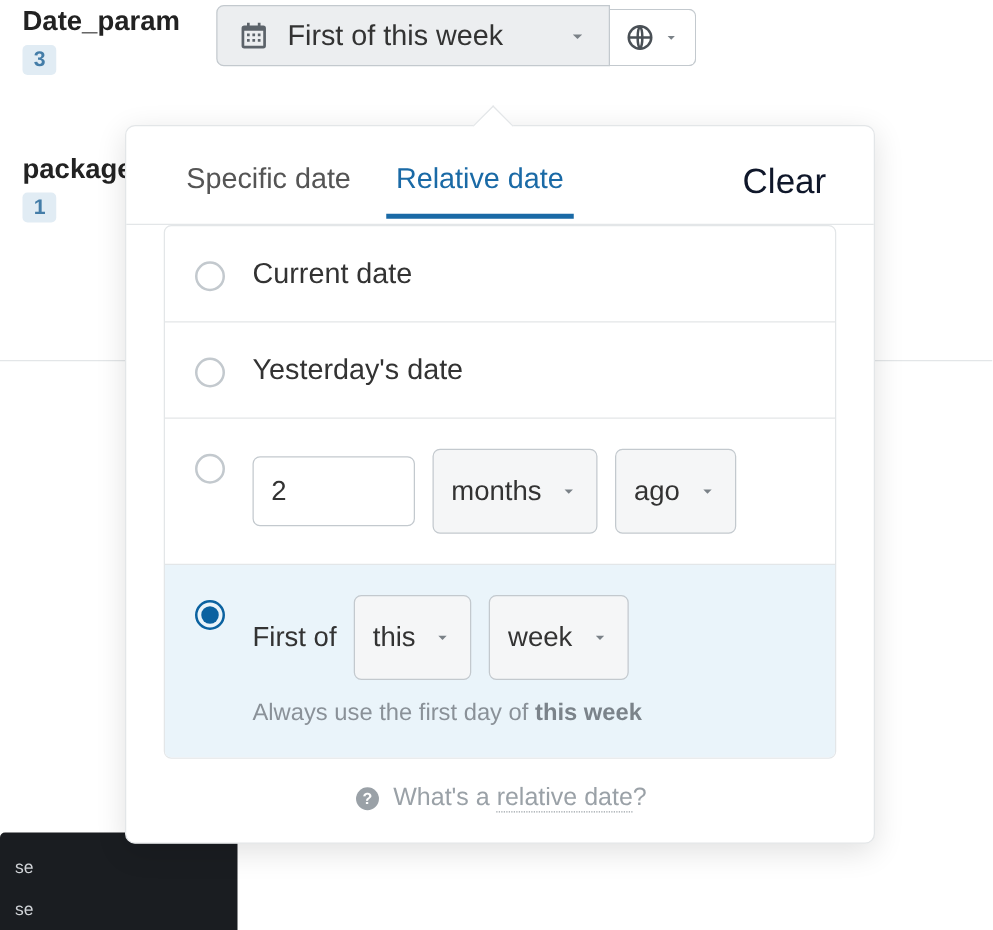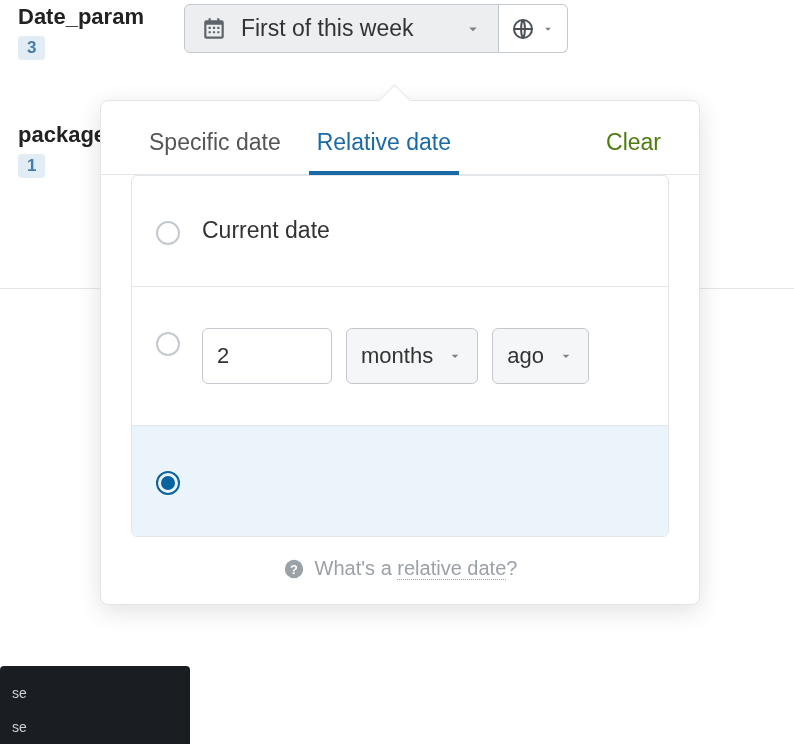--- a/index.html
+++ b/index.html
@@ -1,62 +1,62 @@
 <!DOCTYPE html>
 <html><head>
 <meta charset="utf-8">
 <style>
 * { box-sizing: border-box; margin: 0; padding: 0; }
 body { font-family: -apple-system, BlinkMacSystemFont, "Segoe UI", Helvetica, Arial, sans-serif; background: #fff; width: 794px; height: 744px; position: relative; overflow: hidden; }
 
-.top-row { display: flex; align-items: flex-start; padding: 0 18px; gap: 40px; }
+.top-row { display: flex; align-items: flex-start; padding: 0 18px; gap: 29px; }
 .param-block { padding-top: 4px; }
 .param-label { font-size: 22px; font-weight: 700; color: #222; margin-bottom: 6px; }
 .param-badge { display: inline-block; background: #e1ecf4; color: #447da8; font-size: 17px; padding: 2px 9px; border-radius: 4px; font-weight: 600; }
 
-.date-button-wrap { display: flex; margin-top: 4px; }
+.date-button-wrap { display: flex; margin-top: 4px; align-items: flex-end; }
 .date-button { display: flex; align-items: center; background: #eceef0; border: 1px solid #c3c9ce; border-radius: 6px 0 0 6px; padding: 10px 16px; gap: 14px; cursor: pointer; }
 .date-button svg { color: #5c636a; }
 .date-button-text { font-size: 23px; color: #333; }
 .date-button .chev { margin-left: 36px; }
 .globe-button { display: flex; align-items: center; background: #fff; border: 1px solid #c3c9ce; border-left: none; border-radius: 0 6px 6px 0; padding: 10px 12px; gap: 6px; cursor: pointer; }
 .globe-button svg { color: #4a5056; }
 
 .param2 { position: absolute; left: 18px; top: 118px; }
 
 .divider { position: absolute; left: 0; right: 0; top: 288px; border-top: 1px solid #e3e6e8; }
 
 .popover { position: absolute; left: 100px; top: 100px; width: 600px; background: #fff; border: 1px solid #e3e6e8; border-radius: 8px; box-shadow: 0 6px 24px rgba(0,0,0,0.12); }
 .popover::before { content: ""; position: absolute; top: -12px; left: 282px; width: 22px; height: 22px; background: #fff; border-left: 1px solid #e3e6e8; border-top: 1px solid #e3e6e8; transform: rotate(45deg); }
 
 .tabs { display: flex; align-items: flex-start; padding: 18px 30px 0 30px; border-bottom: 1px solid #e3e6e8; }
 .tab { font-size: 23px; color: #555; padding: 10px 18px 18px 18px; cursor: pointer; position: relative; }
 .tab.active { color: #1a6aa6; font-weight: 500; }
 .tab.active::after { content: ""; position: absolute; bottom: -1px; left: 10px; right: 10px; height: 4px; background: #1a6aa6; }
-.tab-clear { margin-left: auto; font-size: 23px; color: #4d7c0f; padding: 10px 8px 18px 8px; cursor: pointer; }
+.tab-clear { margin-left: auto; font-size: 28px; color: #0f172a; padding: 10px 8px 18px 8px; cursor: pointer; }
 
 .body { padding: 0 30px 0 30px; }
 .inner-box { border: 1px solid #e3e6e8; border-radius: 6px; margin-top: 0; overflow: hidden; }
 
-.option-row { display: flex; align-items: flex-start; padding: 41px 24px; border-bottom: 1px solid #e3e6e8; gap: 22px; }
+.option-row { display: flex; align-items: flex-start; padding: 24px 24px; border-bottom: 1px solid #e3e6e8; gap: 22px; }
 .option-row:last-child { border-bottom: none; }
 .option-row.selected { background: #eaf4fa; }
 
 .radio { width: 24px; height: 24px; border: 2px solid #c3c9ce; border-radius: 50%; flex-shrink: 0; margin-top: 4px; cursor: pointer; position: relative; }
 .radio.checked { border-color: #0b62a0; }
 .radio.checked::after { content: ""; position: absolute; top: 3px; left: 3px; right: 3px; bottom: 3px; background: #0b62a0; border-radius: 50%; }
 
 .option-content { flex: 1; }
 .option-label { font-size: 23px; color: #333; }
 .option-hint { font-size: 19px; color: #8a9198; margin-top: 16px; }
 .option-hint .strong { font-weight: 700; color: #7b838a; }
 
 .inline-controls { display: flex; align-items: center; gap: 14px; flex-wrap: wrap; }
 .num-input { width: 130px; height: 56px; border: 1px solid #c3c9ce; border-radius: 6px; font-size: 22px; padding: 0 14px; color: #333; }
-.select { display: flex; align-items: center; height: 56px; border: 1px solid #c3c9ce; border-radius: 6px; background: #f5f6f7; padding: 0 14px; gap: 14px; cursor: pointer; font-size: 22px; color: #333; }
+.select { display: flex; align-items: center; height: 68px; border: 1px solid #c3c9ce; border-radius: 6px; background: #f5f6f7; padding: 0 14px; gap: 14px; cursor: pointer; font-size: 22px; color: #333; }
 .select.plain-text { border: none; background: transparent; padding: 0; cursor: default; height: auto; }
 
 .footer { display: flex; align-items: center; justify-content: center; padding: 20px 0 24px 0; gap: 10px; }
 .footer-icon { color: #9aa1a7; }
 .footer-text { font-size: 20px; color: #9aa1a7; }
 .footer-text .underline { border-bottom: 1px dotted #9aa1a7; }
 
 .dark-panel { position: absolute; left: 0; top: 666px; width: 190px; height: 114px; background: #1a1d21; border-radius: 4px; color: #d0d3d7; font-size: 14px; padding: 10px 12px; line-height: 34px; overflow: hidden; }
 .dark-panel .row { white-space: nowrap; }
 </style>
@@ -113,20 +113,26 @@
   <div class="body">
     <div class="inner-box">
 
       <div class="option-row">
         <div class="radio"></div>
         <div class="option-content">
           <div class="option-label">Current date</div>
         </div>
       </div>
 
+      <div class="option-row">
+        <div class="radio"></div>
+        <div class="option-content">
+          <div class="option-label">Yesterday's date</div>
+        </div>
+      </div>
 
       <div class="option-row">
         <div class="radio"></div>
         <div class="option-content">
           <div class="inline-controls">
             <input class="num-input" value="2" style="">
             <div class="select">
               <span>months</span>
               <svg width="16" height="16" viewBox="0 0 24 24" fill="#7a8187">
                   <path d="M7 10l5 5 5-5z"></path>
@@ -137,20 +143,40 @@
               <svg width="16" height="16" viewBox="0 0 24 24" fill="#7a8187">
                   <path d="M7 10l5 5 5-5z"></path>
                 </svg>
             </div>
           </div>
         </div>
       </div>
 
       <div class="option-row selected">
         <div class="radio checked"></div>
+        <div class="option-content">
+          <div class="inline-controls">
+            <span class="select plain-text">First of</span>
+            <div class="select">
+              <span>this</span>
+              <svg width="16" height="16" viewBox="0 0 24 24" fill="#7a8187">
+                  <path d="M7 10l5 5 5-5z"></path>
+                </svg>
+            </div>
+            <div class="select">
+              <span>week</span>
+              <svg width="16" height="16" viewBox="0 0 24 24" fill="#7a8187">
+                  <path d="M7 10l5 5 5-5z"></path>
+                </svg>
+            </div>
+          </div>
+          <div class="option-hint">
+            <span>Always use the first day of </span><span class="strong">this week</span>
+          </div>
+        </div>
       </div>
 
     </div>
 
     <div class="footer">
       <svg class="footer-icon" width="22" height="22" viewBox="0 0 24 24" fill="currentColor">
           <circle cx="12" cy="12" r="10"></circle>
           <text x="12" y="17" text-anchor="middle" font-size="14" fill="#fff" font-weight="bold">?</text>
         </svg>
       <span class="footer-text">

